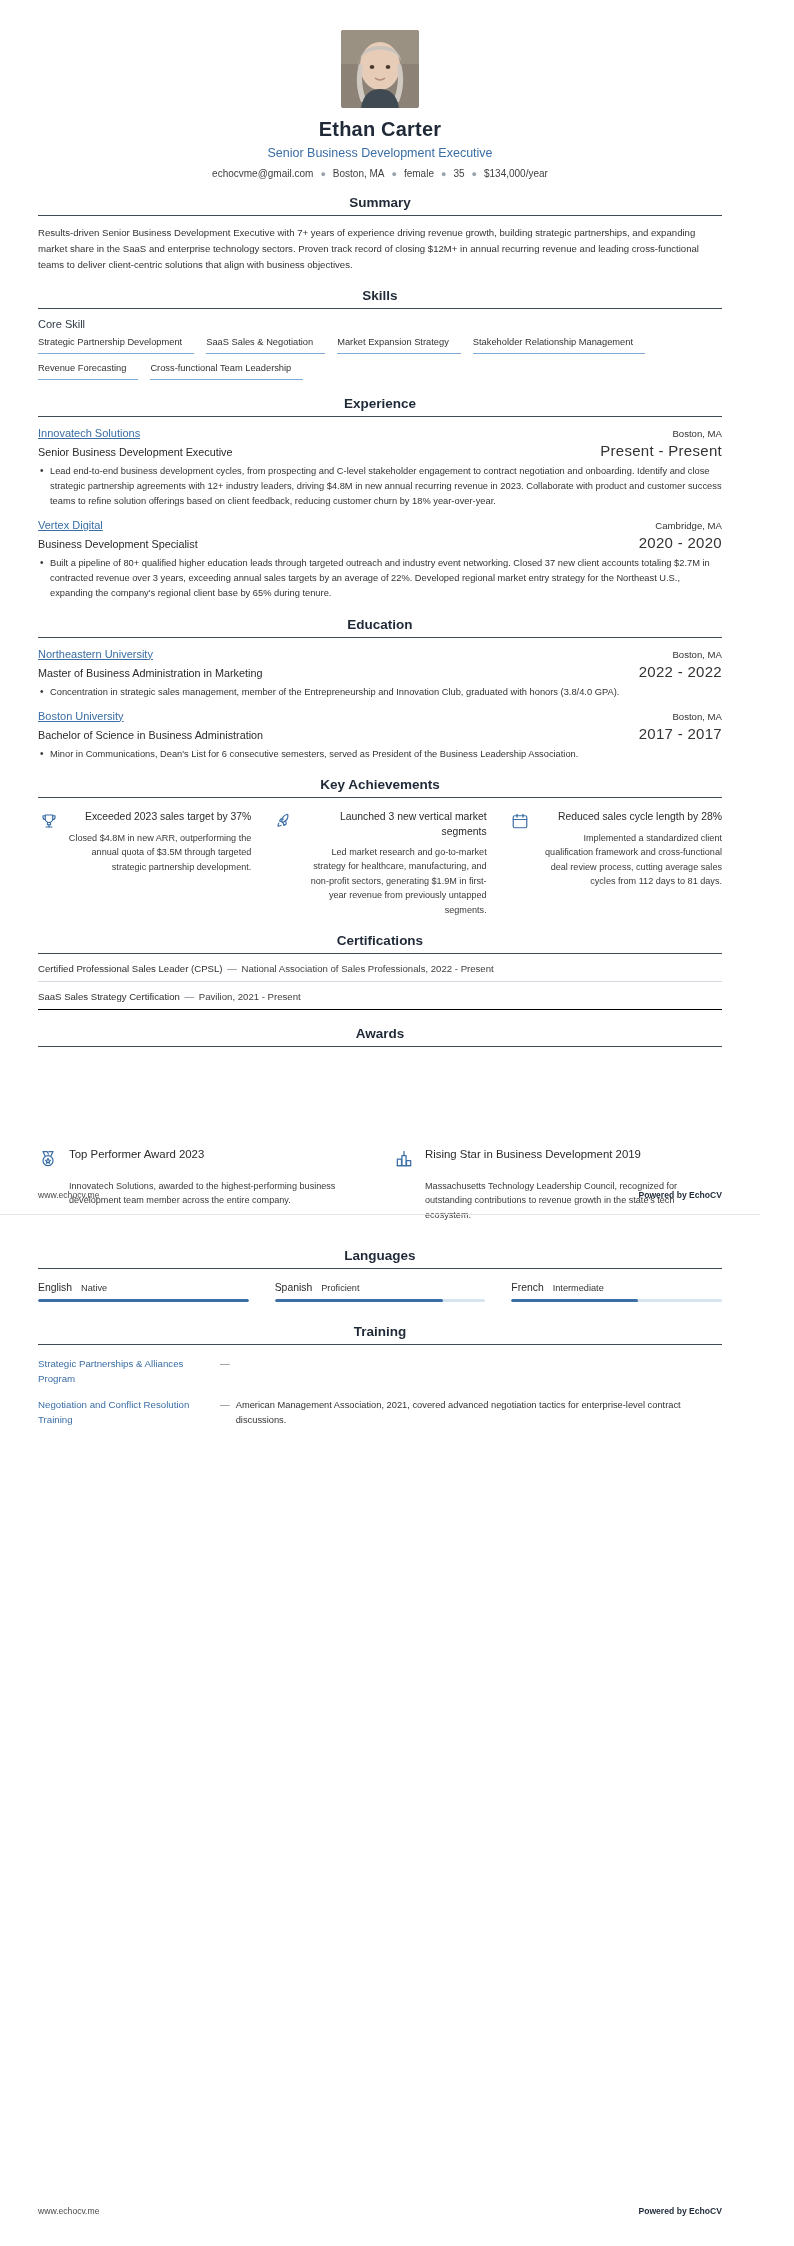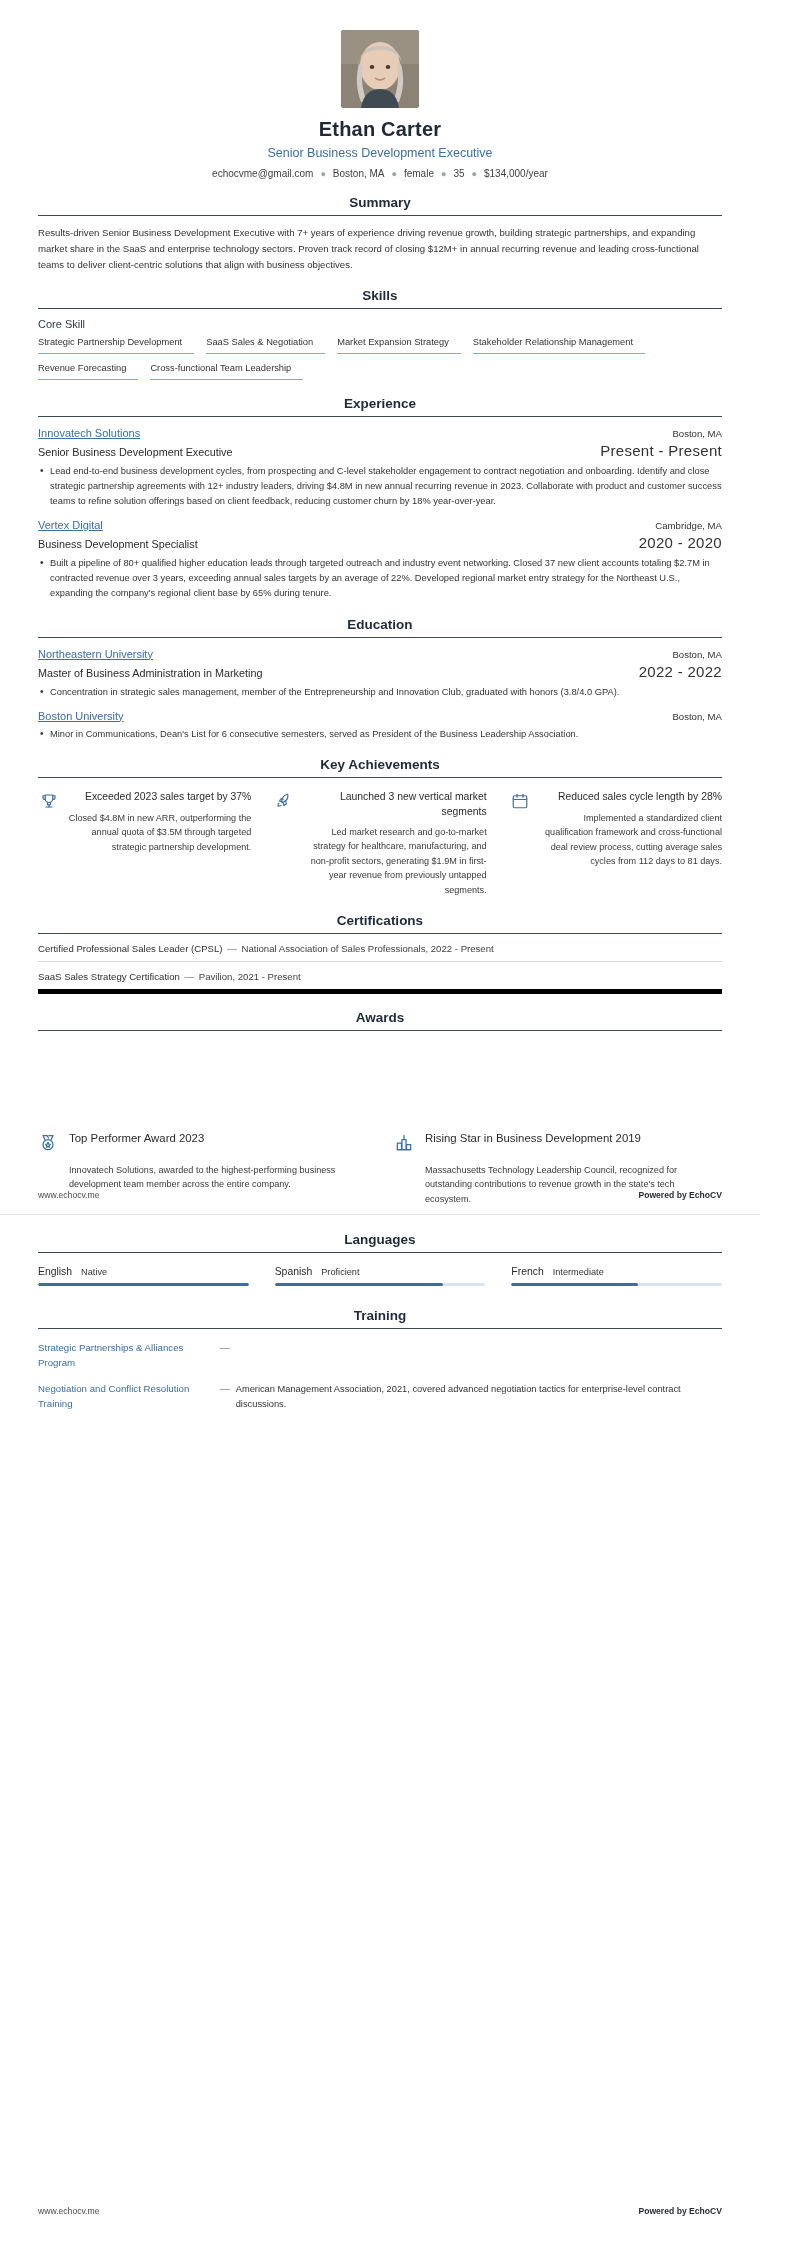--- a/index.html
+++ b/index.html
@@ -179,21 +179,21 @@
     line-height: 1.6;
     color: #3a3a3a;
   }
   
   .cert {
     font-size: 9.6px;
     color: #2f2f2f;
     padding: 9px 0 7px 0;
     border-bottom: 1px solid #d5dae1;
   }
-  .cert:last-child { border-bottom: 5px solid #000000; }
+  .cert:last-child { border-bottom: 1px solid #000000; }
   .cert .dash { color: #6b7280; padding: 0 2px; }
   .cert .meta { color: #3f3f3f; }
   
   .awards {
     display: flex;
     gap: 28px;
     margin-top: 14px;
   }
   .award {
     flex: 1 1 0;
@@ -395,20 +395,24 @@
       <ul class="bullets">
         <li>Concentration in strategic sales management, member of the Entrepreneurship and Innovation Club, graduated with honors (3.8/4.0 GPA).</li>
       </ul>
     </div>
 
     <div class="entry">
       <div class="entry-row">
         <span class="entry-org">Boston University</span>
         <span class="entry-loc">Boston, MA</span>
       </div>
+      <div class="entry-row">
+        <span class="entry-role">Bachelor of Science in Business Administration</span>
+        <span class="entry-dates">2017 - 2017</span>
+      </div>
       <ul class="bullets">
         <li>Minor in Communications, Dean's List for 6 consecutive semesters, served as President of the Business Leadership Association.</li>
       </ul>
     </div>
   </div>
 
   <div class="section">
     <div class="section-title">Key Achievements</div>
     <div class="rule"></div>
     <div class="achievements">

